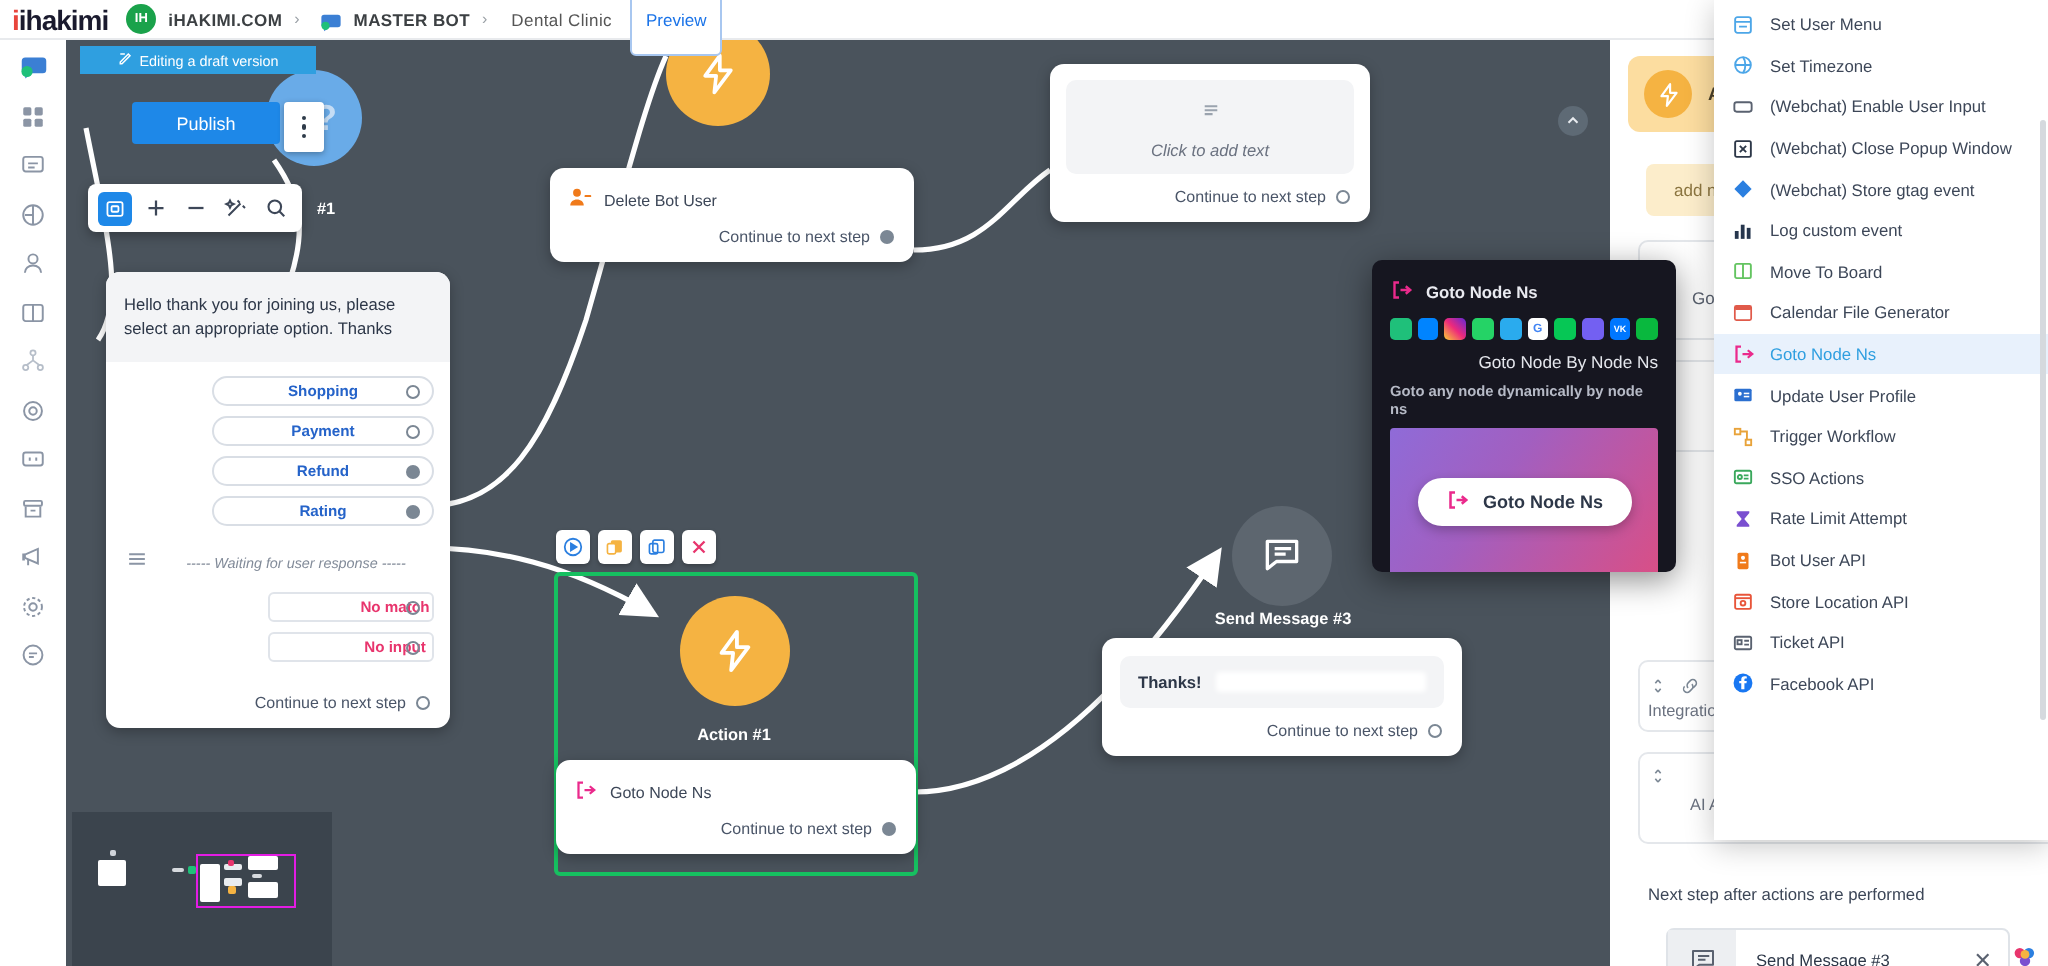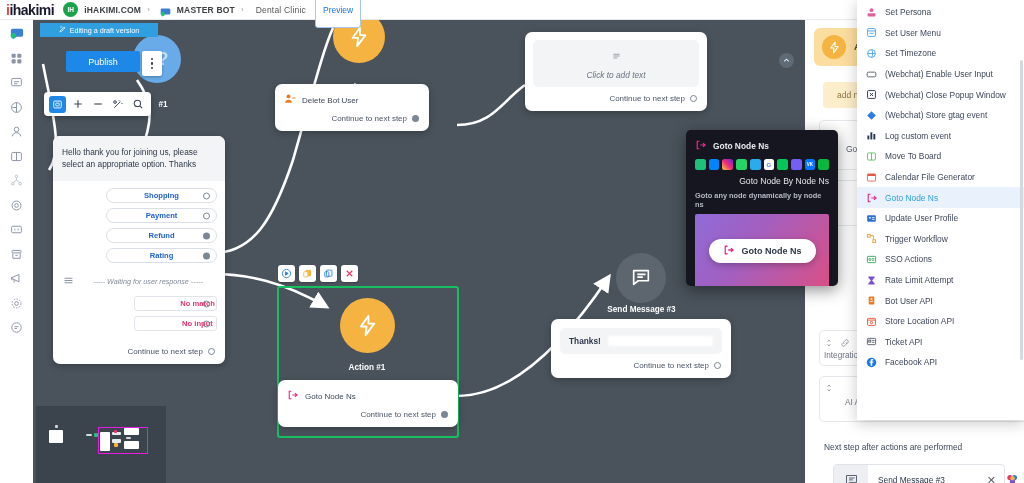--- a/index.html
+++ b/index.html
@@ -359,38 +359,38 @@
         <span class="dot-o"></span>
       </div>
     </div>
 
     <div class="circ" style="left:300px; top:-9px; width:52px;height:52px; background:#f5b342;">
       <svg viewBox="0 0 24 24" width="22" height="22" fill="none" stroke="#fff" stroke-width="2" stroke-linejoin="round">
           <path d="M13 2L5 13h6l-1 9 9-12h-6z"></path>
         </svg>
     </div>
     <div class="nlabel" style="left:296px; top:63px; width:60px;">Action #2</div>
-    <div class="act-card" style="left:242px; top:64px; width:154px;">
+    <div class="act-card" style="left:242px; top:64px; width:182px;">
       <div class="act-row">
         <span>
           <svg viewBox="0 0 16 16" width="12" height="12" fill="#f07a1a">
               <circle cx="6" cy="4.5" r="2.6"></circle>
               <path d="M1.5 13c0-2.5 2-4 4.5-4s4.5 1.5 4.5 4z"></path>
               <rect x="11" y="6" width="4.5" height="1.4" rx="0.6"></rect>
             </svg>
         </span>
         <span>Delete Bot User</span>
       </div>
       <div class="card-foot">
         <span>Continue to next step</span>
         <span class="dot-f"></span>
       </div>
     </div>
 
-    <div class="card" style="left:492px; top:12px; width:182px;">
+    <div class="card" style="left:492px; top:12px; width:160px;">
       <div class="blank-ph">
         <span>
           <svg viewBox="0 0 14 14" width="11" height="11" stroke="#9aa3ae" stroke-width="1.3">
               <path d="M3 4h8M3 6.5h8M3 9h5"></path>
             </svg>
         </span>
         <span class="t">Click to add text</span>
       </div>
       <div class="card-foot">
         <span>Continue to next step</span>
@@ -602,29 +602,20 @@
           <circle cx="13" cy="7" r="4" fill="#2b7fe0"></circle>
           <circle cx="10" cy="13" r="4" fill="#7a4fd0"></circle>
           <circle cx="10" cy="8" r="3.4" fill="#f5b342"></circle>
         </svg>
     </div>
   </div>
 
   <div class="menu">
     <div class="mitem">
       <span class="mico">
-          <svg viewBox="0 0 14 14" width="11" height="11" fill="#e0609c">
-            <circle cx="7" cy="4" r="2.4"></circle>
-            <rect x="2" y="8" width="10" height="4" rx="1"></rect>
-          </svg>
-        </span>
-      <span>Set Persona</span>
-    </div>
-    <div class="mitem">
-      <span class="mico">
           <svg viewBox="0 0 14 14" width="11" height="11" fill="none" stroke="#4ca6e8" stroke-width="1.2">
             <rect x="2" y="2" width="10" height="10" rx="1.5"></rect>
             <path d="M2 5h10M4.5 8h5"></path>
           </svg>
         </span>
       <span>Set User Menu</span>
     </div>
     <div class="mitem">
       <span class="mico">
           <svg viewBox="0 0 14 14" width="11" height="11" fill="none" stroke="#4ca6e8" stroke-width="1.2">

